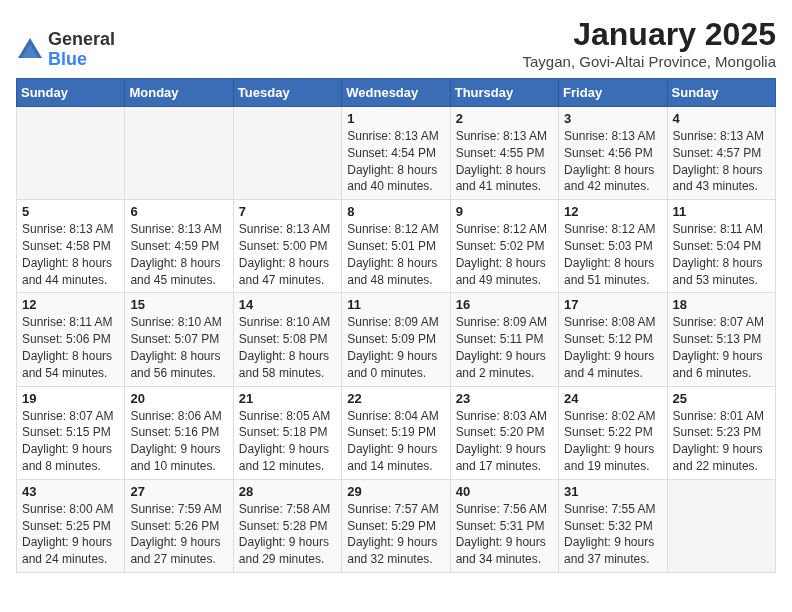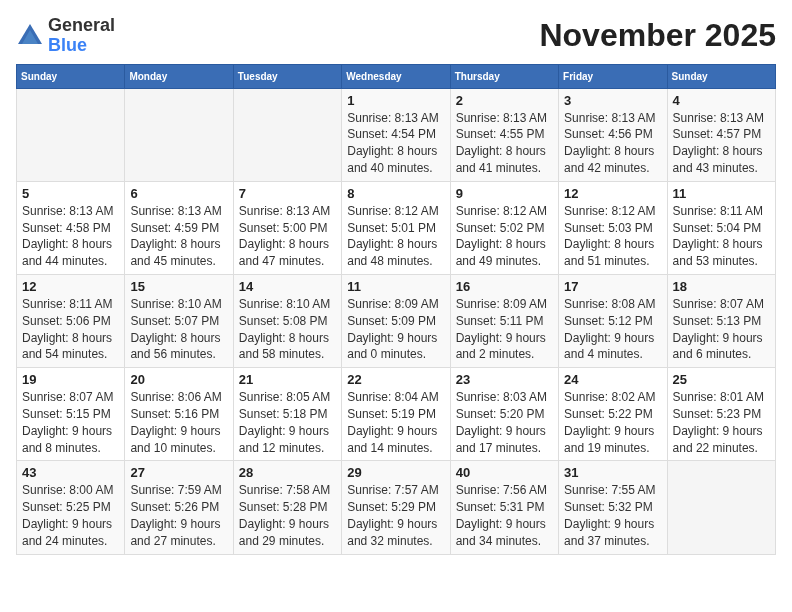--- a/index.html
+++ b/index.html
@@ -6,21 +6,21 @@
     body {
       font-family: Arial, sans-serif;
       background: #fff;
       width: 792px;
       min-height: 612px;
       padding: 16px;
     }
     .header {
       display: flex;
       justify-content: space-between;
-      align-items: center;
+      align-items: flex-end;
       margin-bottom: 8px;
     }
     .logo {
       display: flex;
       align-items: center;
       gap: 4px;
     }
     .logo-text {
       font-size: 18px;
       font-weight: bold;
@@ -43,21 +43,21 @@
       color: #444;
     }
     .calendar {
       width: 100%;
       border-collapse: collapse;
       border: 1px solid #ccc;
     }
     .calendar th {
       background: #3a6db5;
       color: #fff;
-      font-size: 10px;
+      font-size: 13px;
       font-weight: bold;
       padding: 6px 4px;
       text-align: left;
       border: 1px solid #2a5a9f;
     }
     .calendar td {
       vertical-align: top;
       border: 1px solid #ddd;
       padding: 4px 5px;
       width: calc(100% / 7);
@@ -94,21 +94,22 @@
     <svg class="logo-icon" viewBox="0 0 28 28">
       <polygon points="14,2 26,22 2,22" fill="#3a6db5"></polygon>
       <polygon points="14,8 22,22 6,22" fill="#5a9ad5" opacity="0.5"></polygon>
     </svg>
     <div class="logo-text">
       <div class="logo-general">General</div>
       <div class="logo-blue">Blue</div>
     </div>
   </div>
   <div class="title-block">
-    <div class="month-title">November 2025</div>
+    <div class="month-title">January 2025</div>
+    <div class="subtitle">Taygan, Govi-Altai Province, Mongolia</div>
   </div>
 </div>
 
 <table class="calendar">
   <thead>
     <tr>
     <th>Sunday</th>
         <th>Monday</th>
         <th>Tuesday</th>
         <th>Wednesday</th>

